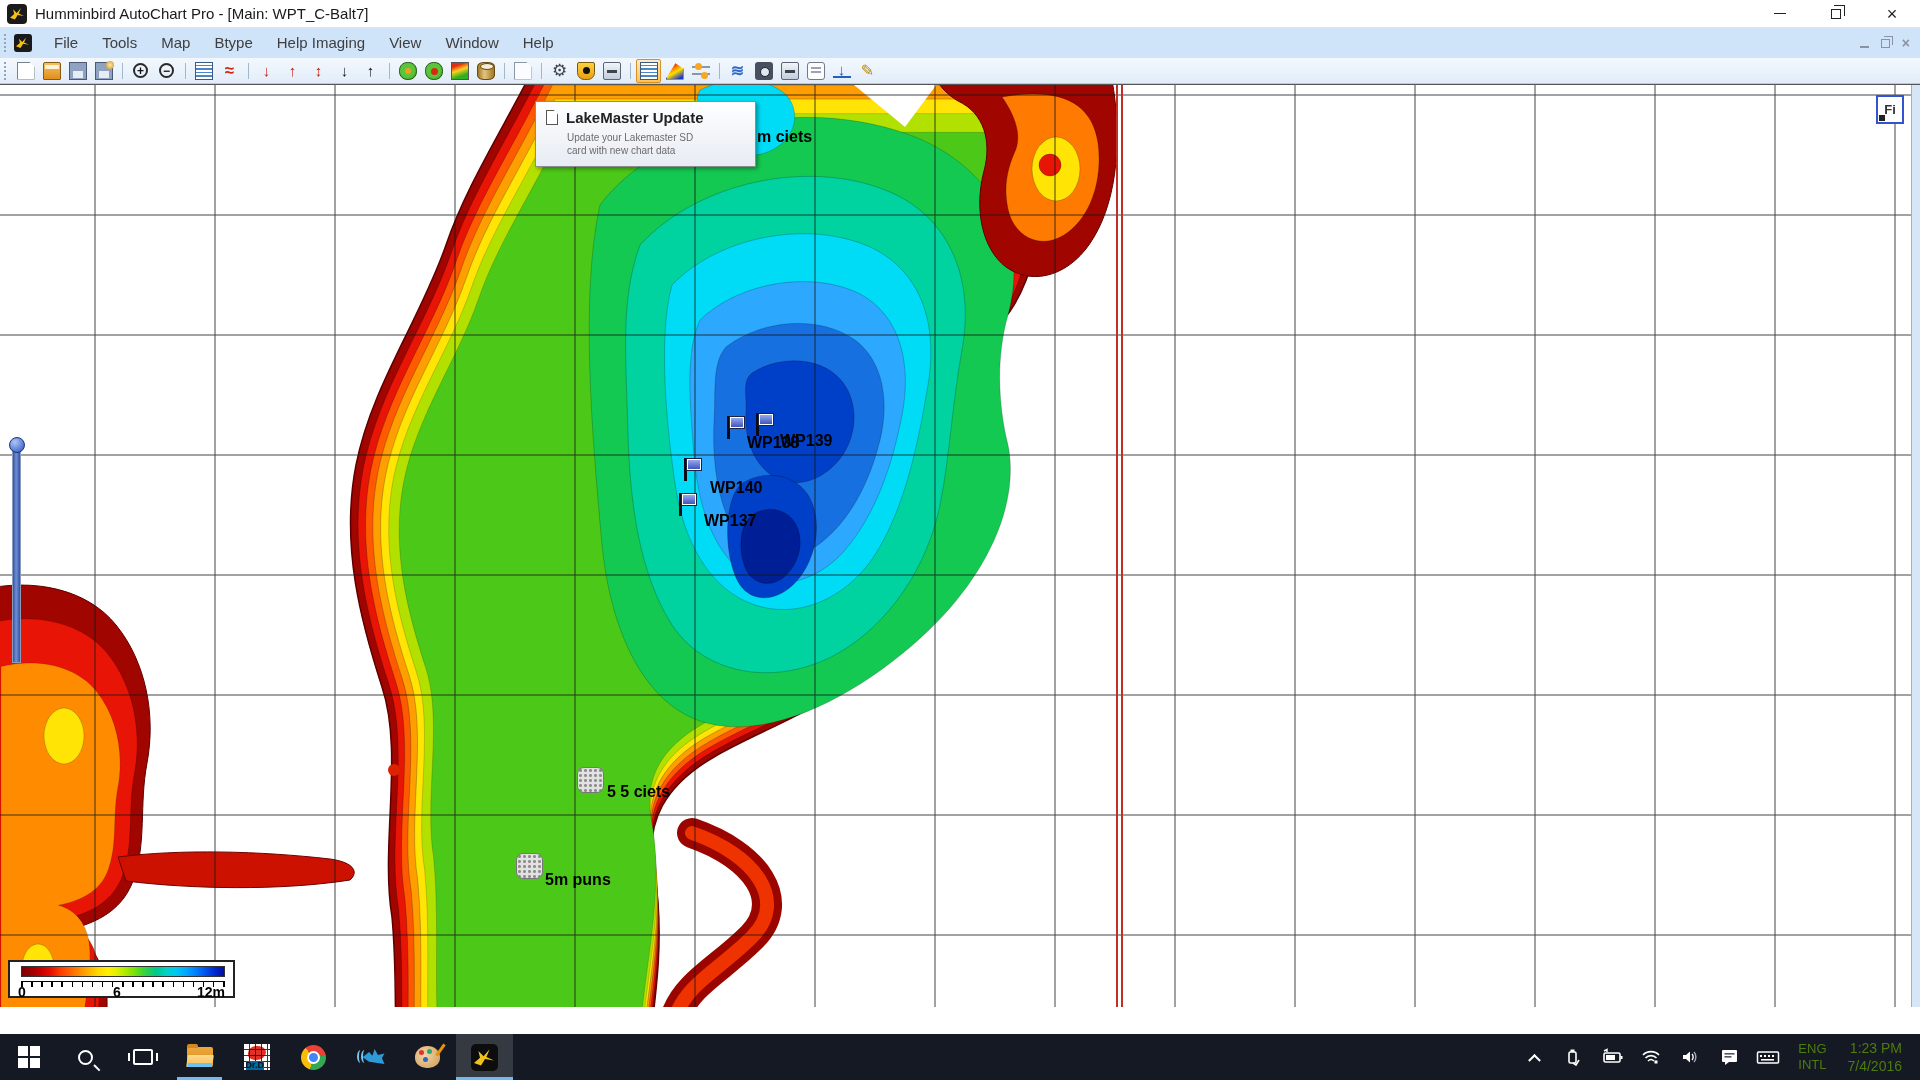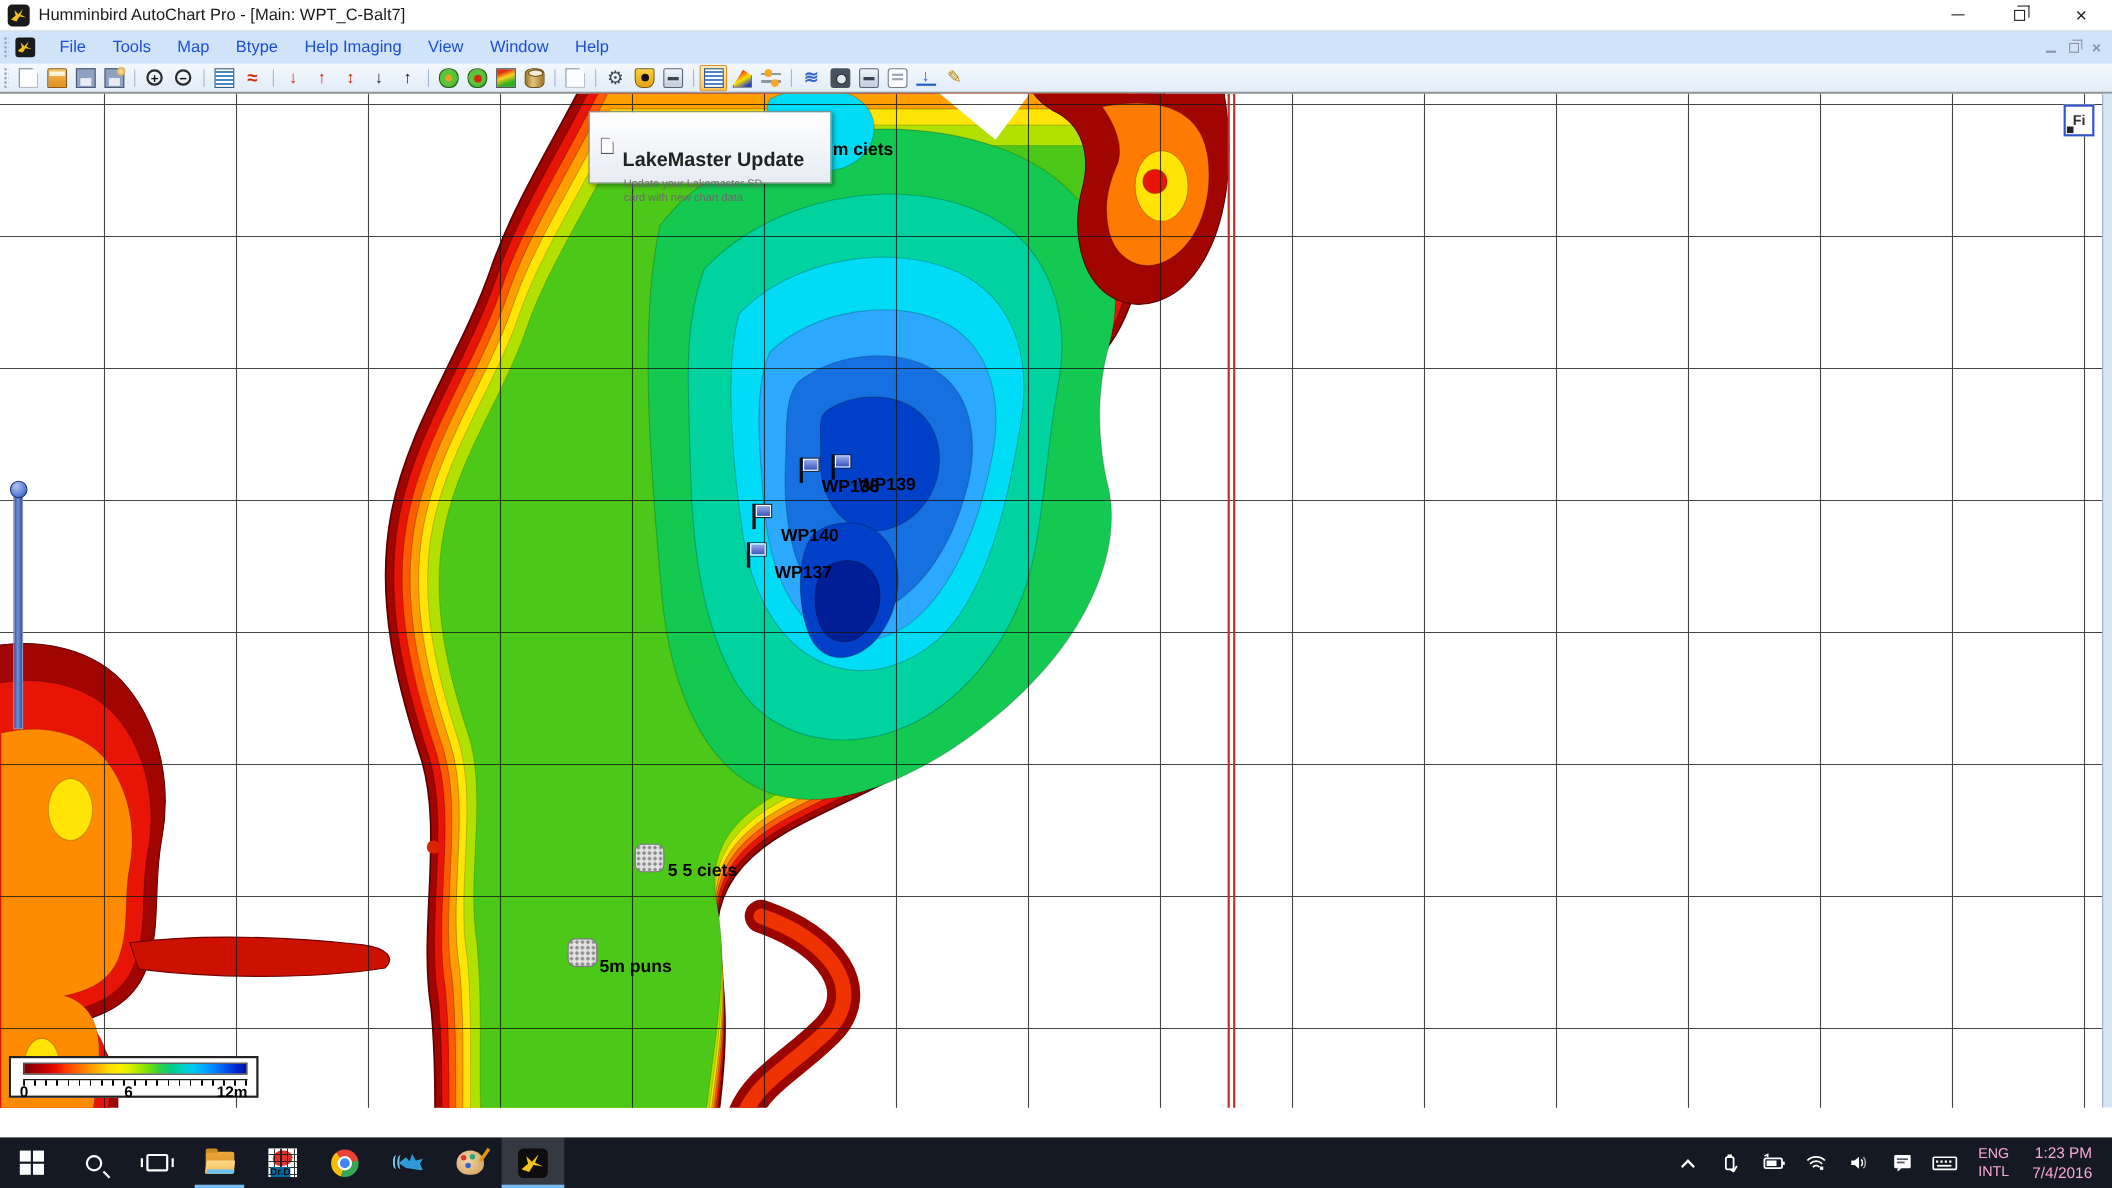--- a/index.html
+++ b/index.html
@@ -18,21 +18,21 @@
   .glyph-restore { width:10px; height:10px; border:1.5px solid #222; position:relative; display:inline-block; background:#fff; }
   .glyph-restore::before { content:""; position:absolute; left:2px; top:-5px; width:10px; height:10px; border:1.5px solid #222; border-left:none; border-bottom:none; }
   .glyph-close { font-size:18px; line-height:10px; }
 
   
   .menubar { height:30px; background:#cfe3f9; display:flex; align-items:center; }
   .grip { width:5px; height:20px; margin-left:3px; background-image:radial-gradient(circle,#8ea6c0 1px,transparent 1.2px); background-size:4px 4px; }
   .menu-ico { width:18px; height:18px; margin:0 10px 0 6px; background:#1a1a1a; border-radius:3px; position:relative; }
   .menu-ico::after { content:""; position:absolute; left:2px; top:3px; width:13px; height:11px; background:#f2c21a;
       clip-path:polygon(0 85%, 30% 55%, 22% 15%, 48% 45%, 78% 5%, 62% 50%, 100% 70%, 55% 62%, 35% 100%); }
-  .menu-item { padding:0 12px; font-size:15px; color:#1d4ed8; line-height:30px; cursor:default; }
+  .menu-item { padding:0 12px; font-size:15px; color:#404040; line-height:30px; cursor:default; }
   .mdi-btns { margin-left:auto; margin-right:10px; display:flex; align-items:center; gap:12px; }
   .mdi-min { width:9px; height:2px; background:#8a93a3; margin-top:8px; }
   .mdi-restore { width:9px; height:9px; border:1.5px solid #8a93a3; position:relative; }
   .mdi-restore::before { content:""; position:absolute; left:2px; top:-4px; width:8px; height:8px; border:1.5px solid #8a93a3; border-left:none; border-bottom:none; }
   .mdi-close { color:#8a93a3; font-size:14px; font-weight:bold; line-height:10px; }
 
   
   .toolbar { height:26px; background:linear-gradient(#f3f8fd,#e2edf9); border-bottom:1px solid #b9c8da; display:flex; align-items:center; }
   .tbtn { width:25px; height:24px; margin:0 0 0 1px; border:1px solid transparent; background:transparent; display:flex; align-items:center; justify-content:center; position:relative; }
   .tbtn.sep { margin-left:12px; }
@@ -97,21 +97,21 @@
   .legend .ruler { position:absolute; left:11px; top:19px; width:204px; height:6px; border-top:1.5px solid #000;
       background-image:repeating-linear-gradient(90deg,#000 0 1.5px,transparent 1.5px 10.1px); }
   .legend .lb { position:absolute; top:22px; font-size:14px; font-weight:bold; color:#000; }
   .legend .lb0 { left:8px; } .legend .lb6 { left:103px; } .legend .lb12 { left:187px; }
 
   
   .tooltip { position:absolute; left:535px; top:16px; width:221px; height:66px; z-index:6;
       background:linear-gradient(#ffffff,#e7ebf3); border:1px solid #8c8c8c; box-shadow:2px 2px 4px rgba(0,0,0,.35); padding:7px 8px 6px 10px; }
   .tooltip .t-row { display:flex; align-items:center; gap:8px; }
   .tt-page { width:12px; height:15px; background:#fff; border:1.5px solid #555; clip-path:polygon(0 0,65% 0,100% 30%,100% 100%,0 100%); flex:0 0 auto; }
-  .tooltip .t-title { font-size:18px; font-weight:bold; color:#222;margin-top:26px; }
+  .tooltip .t-title { font-size:15px; font-weight:bold; color:#222; }
   .tooltip .t-body { margin:5px 0 0 21px; font-size:10px; line-height:1.3; color:#6b6b6b; }
 
   
   .statusbar { position:absolute; left:0; top:1007px; width:1920px; height:27px;
       background:linear-gradient(#f4faff,#cfe2f6); border-top:1px solid #fff; font-size:15px; color:#1d4f91; }
   .sb-msg { position:absolute; left:10px; top:4px; }
   .sb-sep { position:absolute; top:3px; width:1px; height:20px; background:#9fb4cc; }
   .sb-grid { position:absolute; left:1331px; top:4px; }
   .sb-fix { position:absolute; left:1403px; top:4px; }
   .sb-na { position:absolute; left:1453px; top:4px; }
@@ -148,21 +148,21 @@
   .ic-shark { width:28px; height:22px; position:relative; }
   .ic-shark .body { position:absolute; right:0; top:3px; width:22px; height:15px; background:#2e9ad8;
       clip-path:polygon(0 55%,30% 20%,45% 45%,55% 0,70% 40%,100% 30%,88% 60%,100% 100%,30% 85%); }
   .ic-shark .wave { position:absolute; left:0; top:4px; width:7px; height:13px; border-left:2px solid #7cc4ea; border-radius:50%; }
   .ic-paint { width:25px; height:22px; border-radius:50% 50% 45% 45%; background:radial-gradient(circle at 40% 40%,#f0d6a8,#cf9a52); position:relative; }
   .ic-paint::before { content:""; position:absolute; left:4px; top:4px; width:5px; height:5px; border-radius:50%; background:#d33; box-shadow:8px -1px 0 #2a7, 4px 7px 0 #36c; }
   .ic-paint::after { content:""; position:absolute; right:-2px; top:-3px; width:3px; height:14px; background:#e8940a; transform:rotate(35deg); }
   .ic-bird { width:27px; height:27px; background:#0d0d0d; border-radius:5px; position:relative; }
   .ic-bird::after { content:""; position:absolute; left:3px; top:5px; width:20px; height:17px; background:#f2c21a;
       clip-path:polygon(0 85%, 30% 55%, 22% 15%, 48% 45%, 78% 5%, 62% 50%, 100% 70%, 55% 62%, 35% 100%); }
-  .tray { margin-left:auto; display:flex; align-items:center; gap:9px; padding-right:8px; color:#f9a8d4; }
+  .tray { margin-left:auto; display:flex; align-items:center; gap:9px; padding-right:8px; color:#4d7c0f; }
   .tray-ico { width:30px; height:30px; display:flex; align-items:center; justify-content:center; }
   .chev { width:9px; height:9px; border-left:2px solid #fff; border-top:2px solid #fff; transform:rotate(45deg) translate(2px,2px); }
   .lang { font-size:13px; line-height:1.25; text-align:left; padding:0 6px; }
   .clock { font-size:14px; line-height:1.3; text-align:right; padding:0 10px 0 6px; }
 </style>
 </head>
 <body>
 
 <div id="app">
 

